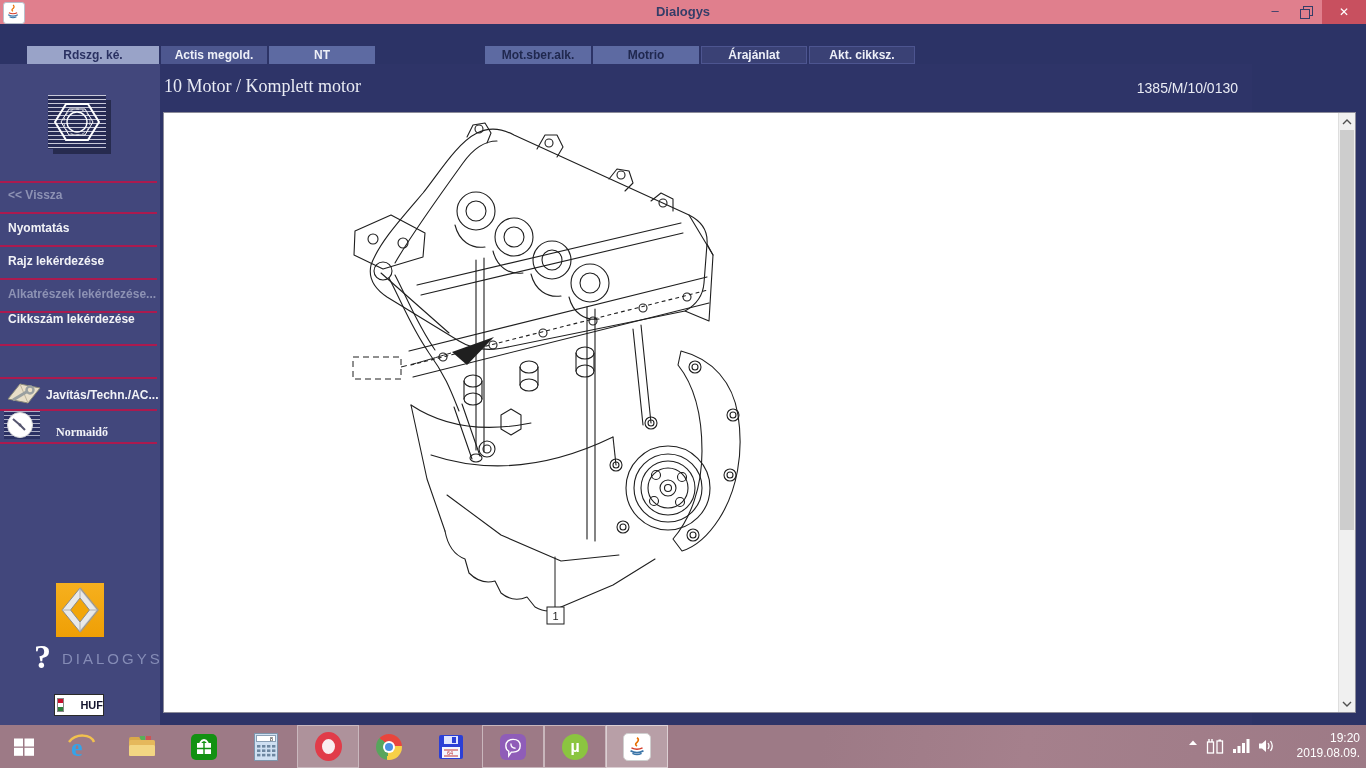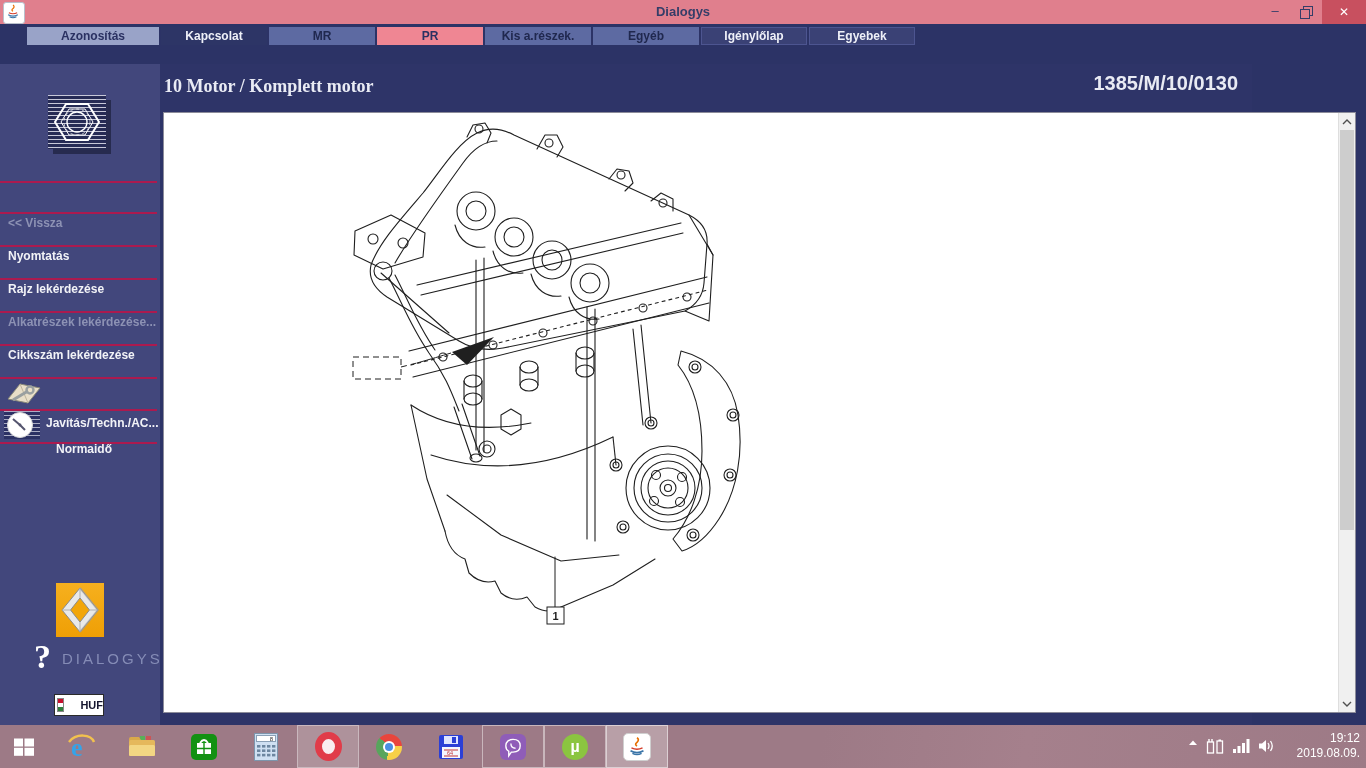--- a/index.html
+++ b/index.html
@@ -29,35 +29,35 @@
   .t-mid{background:#4d578f;color:#eef0f8;}
   .t-dark{background:#3a4175;color:#eef0f8;border:1px solid #4d5590;line-height:16px;}
   .t-active{background:#ef8693;color:#2a3162;}
   .t-empty{background:transparent;}
   
   #sidebar{left:0;top:64px;width:160px;height:661px;background:#42477c;}
   #nut-box{left:48px;top:31px;width:58px;height:54px;
     background:repeating-linear-gradient(180deg,rgba(255,255,255,.7) 0 1px,#262b55 1px 4px);
     box-shadow:5px 5px 0 rgba(18,20,42,.55);}
   .sep{left:0;width:157px;height:2px;background:#ab1a4f;}
-  .side-item{left:8px;width:148px;font-size:12px;font-weight:bold;color:#f2f3f7;cursor:pointer;white-space:nowrap;margin-top:28px;}
+  .side-item{left:8px;width:148px;font-size:12px;font-weight:bold;color:#f2f3f7;cursor:pointer;white-space:nowrap;}
   .side-item.disabled{color:#8d92b4;cursor:default;}
   #renault-box{left:56px;top:519px;width:48px;height:54px;background:linear-gradient(180deg,#f6b01e,#ef9f05);}
   #dlg-logo{left:34px;top:574px;width:120px;height:40px;}
   #dlg-q{position:absolute;left:0;top:0;color:#fff;font-size:34px;font-weight:bold;font-family:"Liberation Serif",serif;}
   #dlg-txt{position:absolute;left:28px;top:12px;color:#858cb6;font-size:15px;letter-spacing:3px;}
   #huf-btn{left:54px;top:630px;width:50px;height:22px;background:#fff;border:1px solid #2a2a2a;
     display:flex;align-items:center;cursor:pointer;box-sizing:border-box;}
   #huf-flag{width:24px;height:14px;margin-left:2px;border:1px solid #888;box-sizing:border-box;
     background:linear-gradient(180deg,#c8102e 0 33%,#fff 33% 66%,#2f7d3b 66% 100%);}
   #huf-label{font-size:11px;font-weight:bold;color:#15152e;margin-left:16px;}
   
-  #main{left:160px;top:64px;width:1092px;height:661px;background:#2e3468;font-weight:bold;}
+  #main{left:160px;top:64px;width:1092px;height:661px;background:#2e3468;}
   #breadcrumb{left:4px;top:12px;color:#e9ebf4;font-size:18px;font-family:"Liberation Serif",serif;}
-  #refnum{right:14px;top:8px;color:#e9ebf4;font-size:20px;}
+  #refnum{right:14px;top:16px;color:#e9ebf4;font-size:14px;}
   #canvas{left:3px;top:48px;width:1193px;height:601px;background:#fff;border:1px solid #8c8c9a;box-sizing:border-box;}
   #vscroll{position:absolute;right:0;top:0;width:17px;height:599px;background:#f0f0f0;border-left:1px solid #dedede;box-sizing:border-box;}
   .scroll-arrow{position:absolute;left:0;width:16px;height:17px;display:flex;align-items:center;justify-content:center;cursor:pointer;}
   .scroll-arrow svg{display:block;}
   #scroll-up{top:0;} #scroll-down{bottom:0;}
   #scroll-thumb{position:absolute;left:1px;top:17px;width:14px;height:400px;background:#cdcdcd;cursor:pointer;}
   
   #taskbar{left:0;top:725px;width:1366px;height:43px;
     background:linear-gradient(100deg,#9d7a86 0 60%,#a5808c 75%,#9d7a86 100%);}
   .tb-slot{top:0;width:62px;height:43px;display:flex;align-items:center;justify-content:center;cursor:pointer;box-sizing:border-box;}
@@ -96,29 +96,29 @@
   <div id="win-title" class="abs">Dialogys</div>
   <div id="btn-min" class="abs win-btn">–</div>
   <div id="btn-restore" class="abs win-btn">
     <div class="restore-sq" style="left:11px;top:6px;"></div>
     <div class="restore-sq" style="left:8px;top:9px;background:#e07f8d;"></div>
   </div>
   <div id="btn-close" class="abs win-btn">✕</div>
 </div>
 
 <div id="tabzone" class="abs">
-  <div id="tabrow1" class="abs tabrow">
-    <div class="tab tw1 t-light">Azonosítás</div>
-    <div class="tab tw t-darkest">Kapcsolat</div>
-    <div class="tab tw t-slate">MR</div>
-    <div class="tab tw t-active">PR</div>
-    <div class="tab tw t-slate">Kis a.részek.</div>
-    <div class="tab tw t-slate">Egyéb</div>
-    <div class="tab tw t-dark">Igénylőlap</div>
-    <div class="tab tw t-dark">Egyebek</div>
+  <div id="tabrow2" class="abs tabrow">
+    <div class="tab tw1 t-light">Rdszg. ké.</div>
+    <div class="tab tw t-mid">Actis megold.</div>
+    <div class="tab tw t-slate-w">NT</div>
+    <div class="tab tw t-empty"></div>
+    <div class="tab tw t-slate">Mot.sber.alk.</div>
+    <div class="tab tw t-slate">Motrio</div>
+    <div class="tab tw t-dark">Árajánlat</div>
+    <div class="tab tw t-dark">Akt. cikksz.</div>
   </div>
 </div>
 
 <div id="sidebar" class="abs">
   <div id="nut-box" class="abs">
     <svg width="58" height="54" viewBox="0 0 58 54">
       <polygon points="7,27 18,9 40,9 51,27 40,45 18,45" fill="none" stroke="#fff" stroke-width="2"></polygon>
       <polygon points="13,27 21,14 37,14 45,27 37,40 21,40" fill="none" stroke="#fff" stroke-width="1"></polygon>
       <circle cx="29" cy="27" r="10" fill="none" stroke="#fff" stroke-width="1.4"></circle>
       <circle cx="29" cy="27" r="13" fill="none" stroke="#fff" stroke-width="0.7" stroke-dasharray="3,3"></circle>
@@ -127,42 +127,42 @@
 
   <div class="sep abs" style="top:117px;"></div>
   <div class="side-item abs disabled" style="top:124px;">&lt;&lt; Vissza</div>
   <div class="sep abs" style="top:148px;"></div>
   <div class="side-item abs" style="top:157px;">Nyomtatás</div>
   <div class="sep abs" style="top:181px;"></div>
   <div class="side-item abs" style="top:190px;">Rajz lekérdezése</div>
   <div class="sep abs" style="top:214px;"></div>
   <div class="side-item abs disabled" style="top:223px;">Alkatrészek lekérdezése...</div>
   <div class="sep abs" style="top:247px;"></div>
-  <div class="side-item abs" style="top:256px;">Cikkszám lekérdezése</div>
+  <div class="side-item abs" style="top:248px;">Cikkszám lekérdezése</div>
   <div class="sep abs" style="top:280px;"></div>
 
   <div class="sep abs" style="top:313px;"></div>
   <div class="abs" style="left:4px;top:315px;width:40px;height:28px;">
     <svg width="40" height="28" viewBox="0 0 40 28">
       <polygon points="4,20 16,5 36,9 24,24" fill="#e9dfc8" stroke="#8a8a7a" stroke-width="1"></polygon>
       <path d="M16,5 L24,24" stroke="#bdb49c" stroke-width="1" fill="none"></path>
       <path d="M9,21 L24,12" stroke="#9aa0a0" stroke-width="3" fill="none"></path>
       <circle cx="26" cy="11" r="3.5" fill="none" stroke="#9aa0a0" stroke-width="2.4"></circle>
     </svg>
   </div>
   <div class="side-item abs" style="left:46px;top:324px;">Javítás/Techn./AC...</div>
   <div class="sep abs" style="top:345px;"></div>
   <div class="abs" style="left:4px;top:347px;width:36px;height:28px;background:repeating-linear-gradient(180deg,rgba(255,255,255,.55) 0 1px,#2c3164 1px 4px);">
     <svg width="36" height="28" viewBox="0 0 36 28">
       <circle cx="16" cy="14" r="12.5" fill="#fff" stroke="#d8d8d8"></circle>
       <path d="M16,14 L9,8 M16,14 L21,19" stroke="#55556e" stroke-width="2" fill="none"></path>
       <circle cx="16" cy="14" r="1.4" fill="#55556e"></circle>
     </svg>
   </div>
-  <div class="side-item abs" style="left:56px;top:350px;">Normaidő</div>
+  <div class="side-item abs" style="left:56px;top:361px;font-family:Liberation Serif, serif;">Normaidő</div>
   <div class="sep abs" style="top:378px;"></div>
 
   <div id="renault-box" class="abs">
     <svg width="48" height="54" viewBox="0 0 48 54">
       <polygon points="24,5 42,27 24,49 6,27" fill="#e9e9e9" stroke="#8a8a8a" stroke-width="1"></polygon>
       <polygon points="24,15 33.5,27 24,39 14.5,27" fill="#f2a60a" stroke="#8a8a8a" stroke-width="1"></polygon>
       <path d="M24,5 L24,15 M42,27 L33.5,27 M24,49 L24,39 M6,27 L14.5,27" stroke="#b0b0b0" stroke-width="1"></path>
       <path d="M24,5 L42,27 L24,49" fill="none" stroke="#9e9e9e" stroke-width="2" opacity=".5"></path>
     </svg>
   </div>
@@ -448,16 +448,16 @@
       </g>
     </svg>
   </div>
   <div class="abs tray-ic" style="right:90px;top:13px;">
     <svg width="18" height="16" viewBox="0 0 18 16">
       <polygon points="1,5.5 4,5.5 8,2 8,14 4,10.5 1,10.5" fill="#fff"></polygon>
       <path d="M10,5 q2,3 0,6 M12.5,3 q3.5,5 0,10" stroke="#fff" fill="none" stroke-width="1.3"></path>
     </svg>
   </div>
   <div id="tray-clock" class="abs">
-    <div>19:12</div>
+    <div>19:20</div>
     <div>2019.08.09.</div>
   </div>
 </div>
 
 </body></html>

